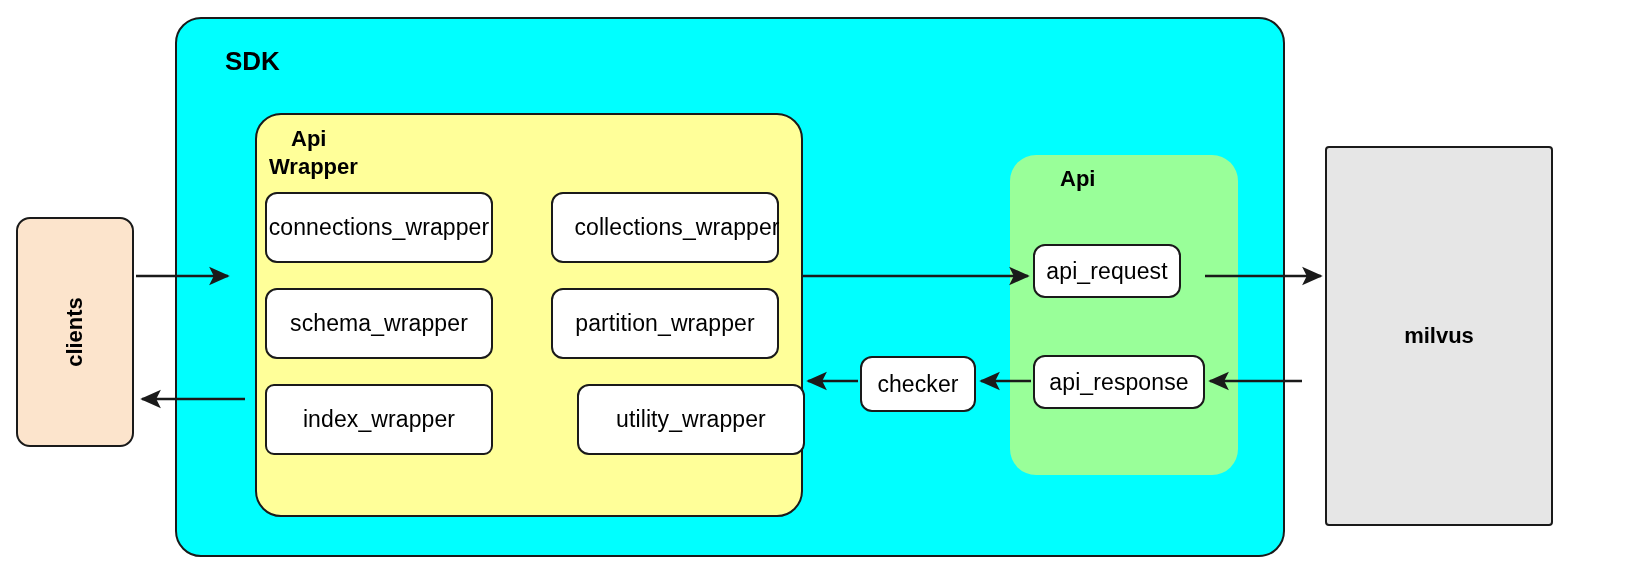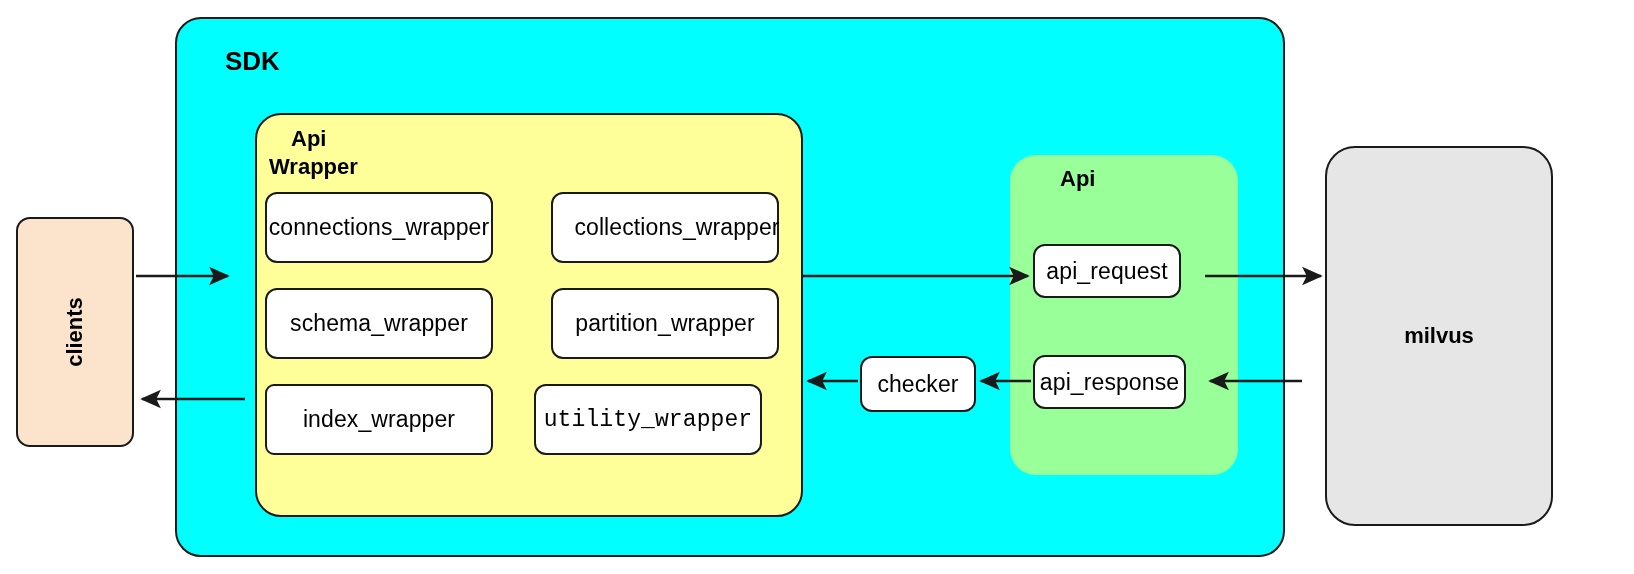--- a/index.html
+++ b/index.html
@@ -88,25 +88,25 @@
   
   .wrapper-cell {
     width: 228px;
     height: 71px;
   }
   #cell-connections { left: 265px; top: 192px; }
   #cell-collections { left: 551px; top: 192px; padding-left: 24px; }
   #cell-schema      { left: 265px; top: 288px; }
   #cell-partition   { left: 551px; top: 288px; }
   #cell-index       { left: 265px; top: 384px; border-radius: 9px; }
-  #cell-utility     { left: 534px; top: 384px; font-family: Liberation Mono, monospace; }
+  #cell-utility     { left: 577px; top: 384px; }
 
   
   #box-api-request  { left: 1033px; top: 244px; width: 148px; height: 54px; }
-  #box-api-response { left: 1033px; top: 355px; width: 153px; height: 54px; }
+  #box-api-response { left: 1033px; top: 355px; width: 172px; height: 54px; }
 
   
   #box-checker { left: 860px; top: 356px; width: 116px; height: 56px; }
 
   
   #box-clients {
     left: 16px; top: 217px;
     width: 118px; height: 230px;
     background: #fce4cc;
     border: 2px solid #1a1a1a;
@@ -123,21 +123,21 @@
     font-weight: bold;
     color: #000000;
   }
 
   
   #box-milvus {
     left: 1325px; top: 146px;
     width: 228px; height: 380px;
     background: #e6e6e6;
     border: 2px solid #1a1a1a;
-    border-radius: 30px;
+    border-radius: 4px;
     position: absolute;
     display: flex;
     align-items: center;
     justify-content: center;
   }
   #milvus-label {
     font-size: 22px;
     font-weight: bold;
     color: #000000;
   }

